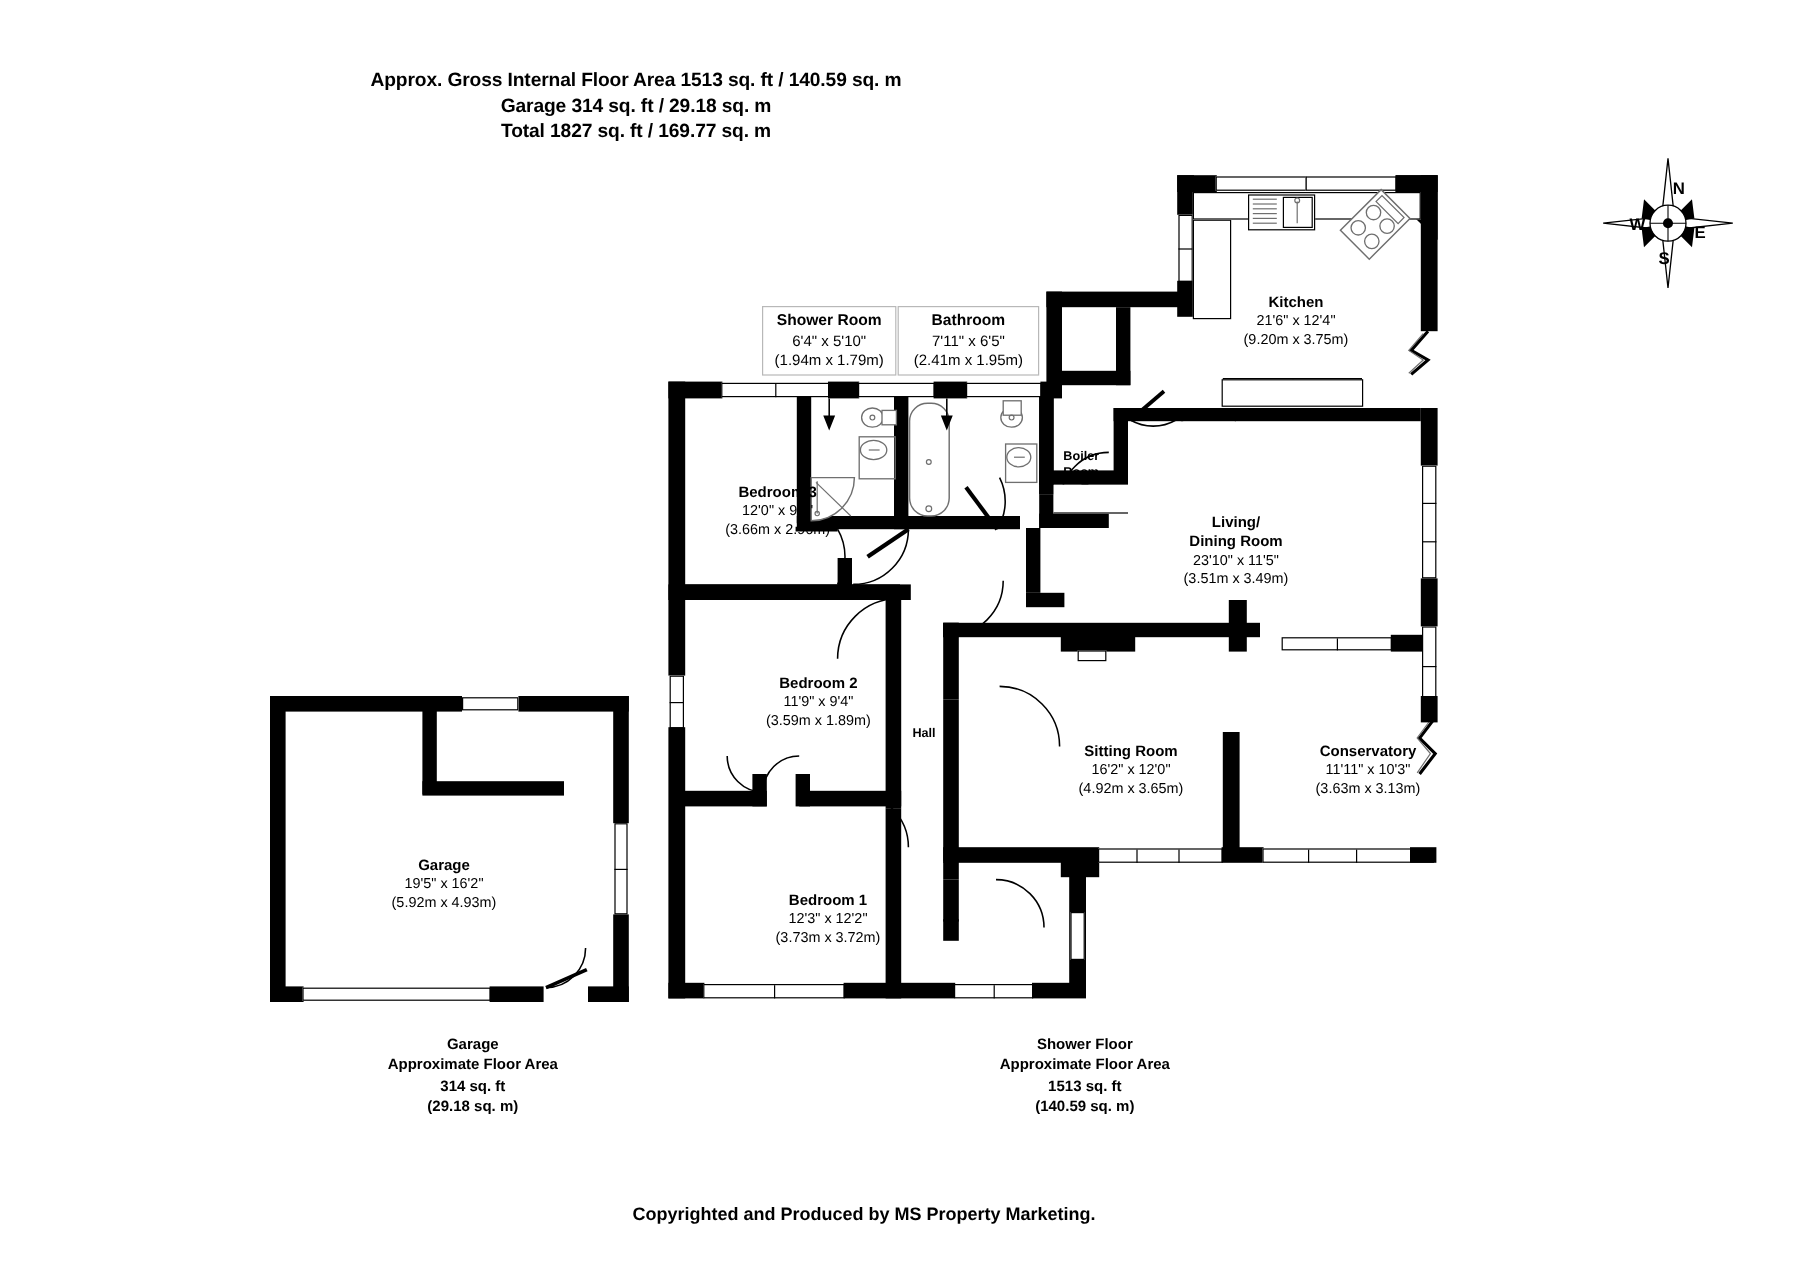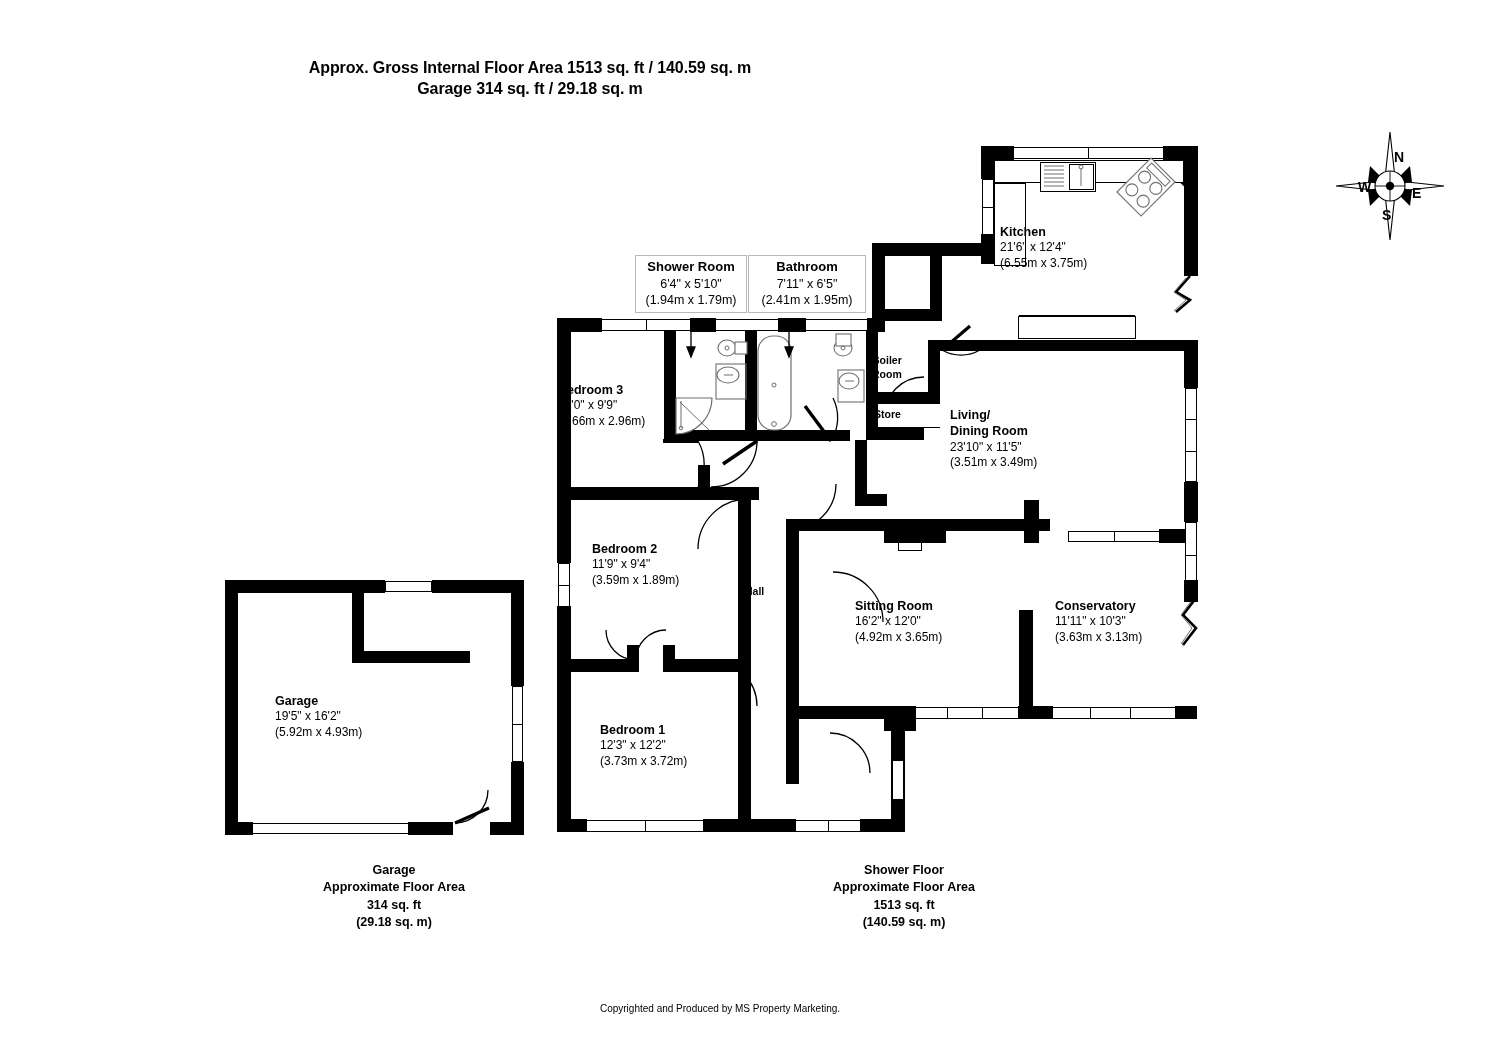--- a/index.html
+++ b/index.html
@@ -48,21 +48,21 @@
   }
   .disclaimer {
     position: absolute;
     left: 0;
     top: 1002px;
     width: 1440px;
     text-align: center;
     line-height: 1.45;
   }
   .disclaimer .line1 { font-size: 15.5px; font-weight: normal; }
-  .disclaimer .line2 { font-size: 10px; font-weight: normal; }
+  .disclaimer .line2 { font-size: 15px; font-weight: bold; }
 
   
   .wall {
     position: absolute;
     background: #000000;
   }
   .thin {
     position: absolute;
     border: 1.4px solid #000000;
     box-sizing: border-box;
@@ -74,23 +74,24 @@
     height: 1.4px;
   }
   .vline {
     position: absolute;
     background: #000000;
     width: 1.4px;
   }
   
   .room-label {
     position: absolute;
-    text-align: left;
+    text-align: center;
     line-height: 1.30;
     white-space: nowrap;
+    margin-top: 20px;
   }
   .room-label .rname {
     font-weight: bold;
     font-size: 12.5px;
   }
   .room-label .rdim {
     font-size: 12px;
   }
   .room-label.tiny .rname { font-size: 10.5px; }
 
@@ -122,20 +123,21 @@
   }
 </style>
 </head>
 <body>
 
 <div id="page">
 
   <div class="header">
     <div>Approx. Gross Internal Floor Area 1513 sq. ft / 140.59 sq. m</div>
     <div>Garage 314 sq. ft / 29.18 sq. m</div>
+    <div>Total 1827 sq. ft / 169.77 sq. m</div>
   </div>
 
   <div class="compass">
     <svg viewBox="0 0 116 116" width="116" height="116">
       <g stroke="#000" stroke-width="1.1" fill="#ffffff">
         <polygon points="58,4 63,50 58,58 53,50"></polygon>
         <polygon points="58,112 63,66 58,58 53,66"></polygon>
         <polygon points="4,58 50,53 58,58 50,63"></polygon>
         <polygon points="112,58 66,53 58,58 66,63"></polygon>
       </g>
@@ -234,21 +236,21 @@
       <path d="M 1190 276 L 1176 292 L 1190 300 L 1176 312" fill="none" stroke="#000" stroke-width="2.6"></path>
       <path d="M 1186 278 L 1174 292 L 1186 300 L 1174 311" fill="none" stroke="#6f6f6f" stroke-width="1"></path>
     </svg>
 
     <div class="thin" style="left:1019px; top:315px; width:116px; height:22px;"></div>
     <div class="vline" style="left:1077px; top:316px; height:21px;"></div>
 
     <div class="room-label" style="left:1000px; top:224px; width:160px;">
       <div class="rname">Kitchen</div>
       <div class="rdim">21'6" x 12'4"</div>
-      <div class="rdim">(6.55m x 3.75m)</div>
+      <div class="rdim">(9.20m x 3.75m)</div>
     </div>
 
     <div class="wall" style="left:872px; top:243px; width:112px; height:13px;"></div>
     <div class="wall" style="left:872px; top:243px; width:13px; height:78px;"></div>
     <div class="wall" style="left:884px; top:309px; width:58px; height:12px;"></div>
     <div class="wall" style="left:930px; top:256px; width:12px; height:65px;"></div>
 
     <div class="wall" style="left:557px; top:318px; width:45px; height:14px;"></div>
     <div class="thin" style="left:601px; top:319px; width:90px; height:12px;"></div>
     <div class="vline" style="left:646px; top:320px; height:11px;"></div>

